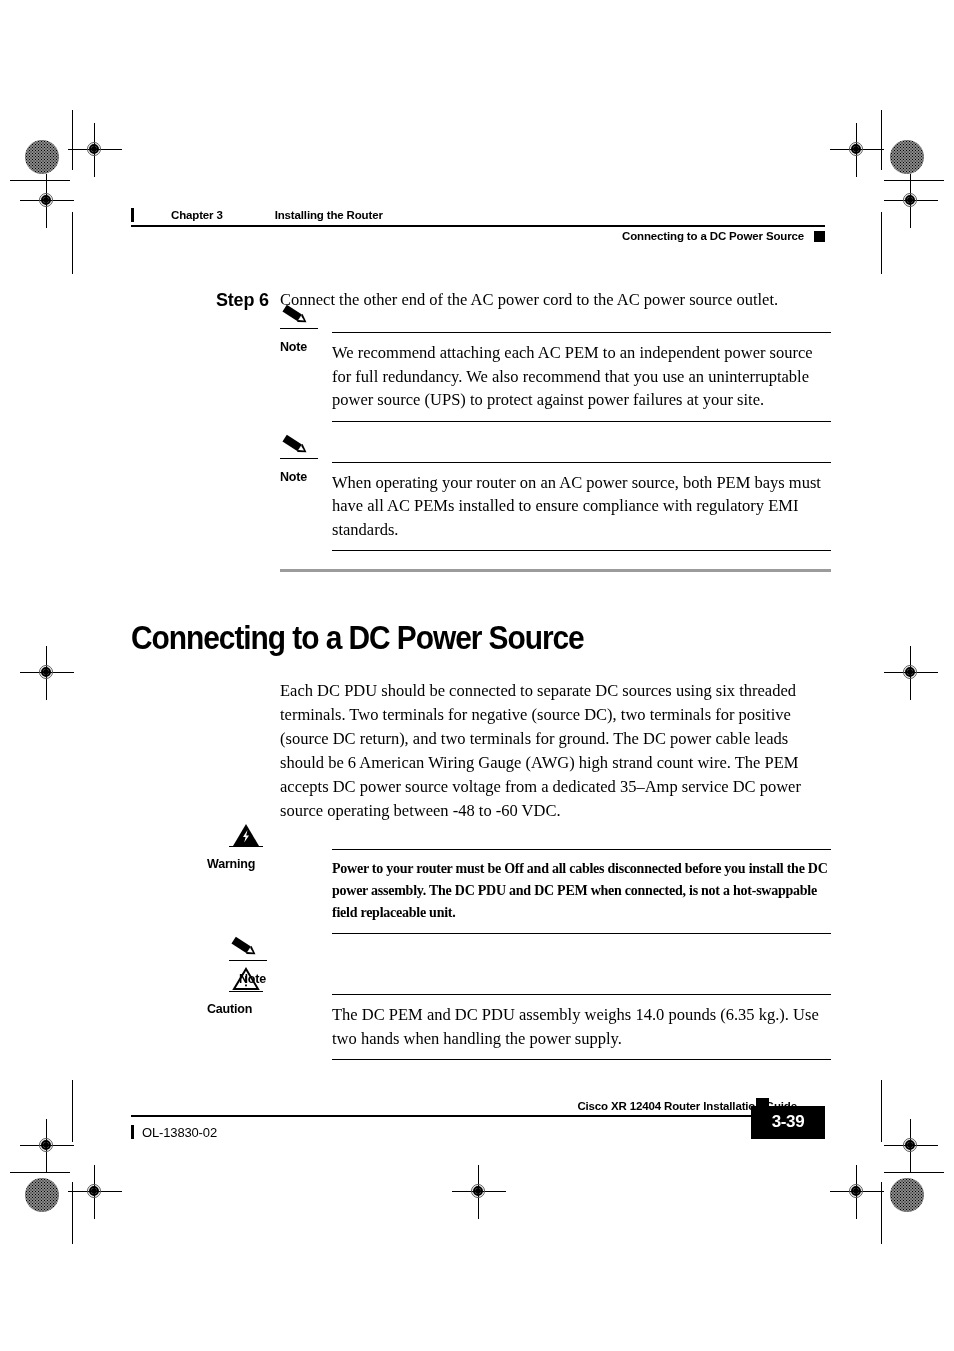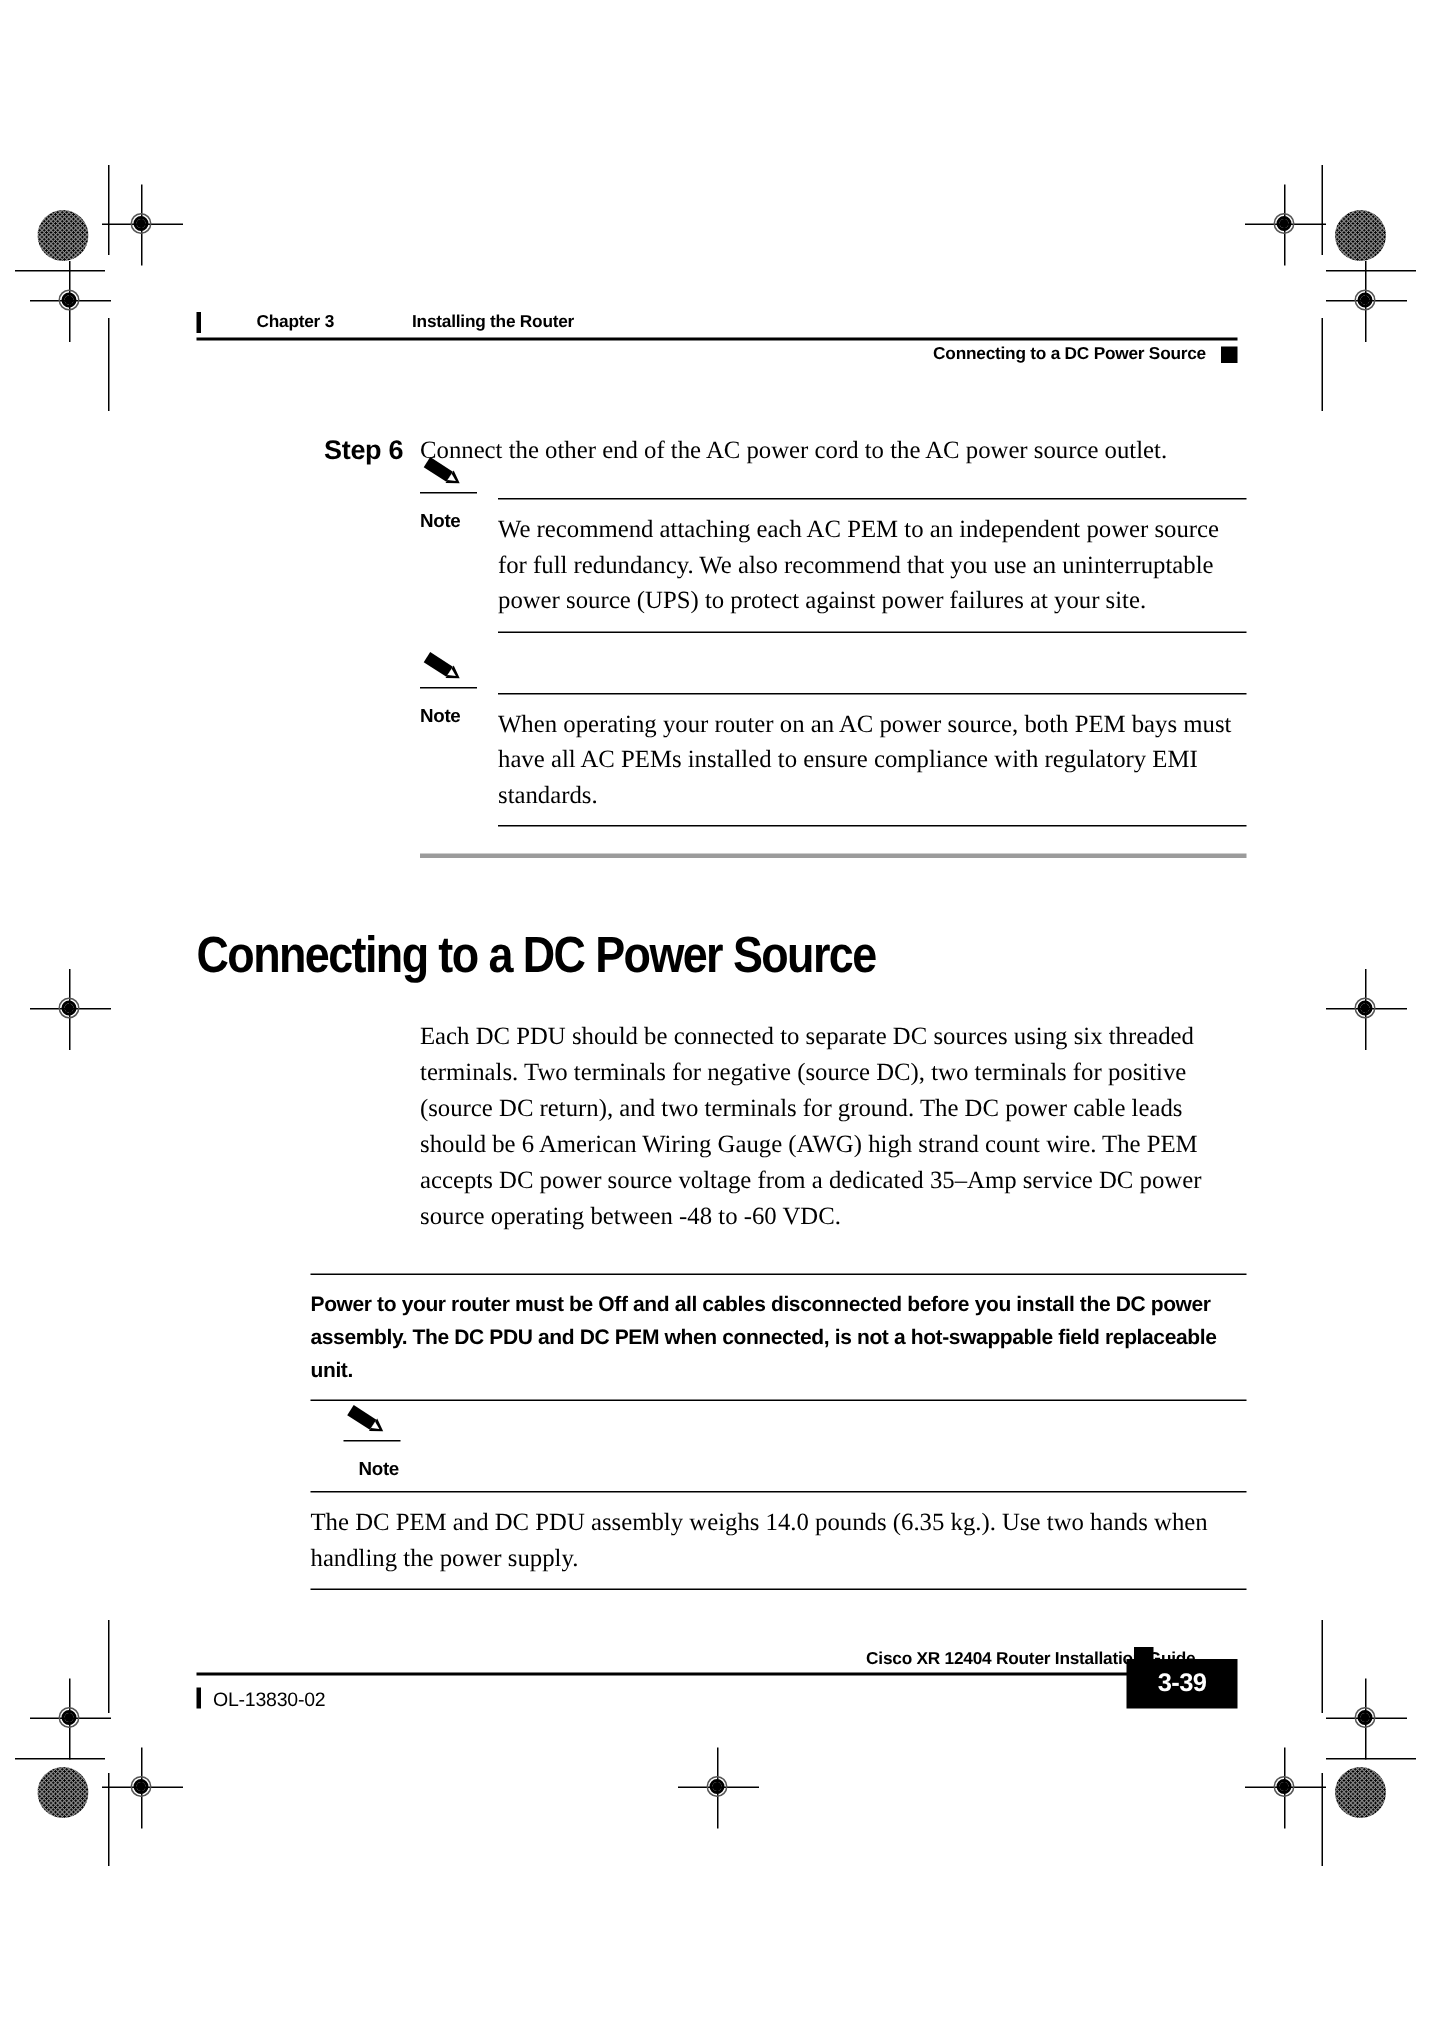--- a/index.html
+++ b/index.html
@@ -175,21 +175,21 @@
   }
   .admon-body {
     flex: 1;
     border-top: 1.4px solid #000;
     border-bottom: 1.4px solid #000;
     padding: 8px 0 9px 0;
     font-size: 16.5px;
     line-height: 23.5px;
   }
   .admon-body.sans {
-    font-family: Liberation Sans, sans-serif;
+    font-family: Liberation Serif, serif;
     font-weight: bold;
     font-size: 14px;
     line-height: 22px;
     letter-spacing: -0.25px;
   }
 
   .icon-underline {
     position: absolute;
     height: 1.4px;
     background: #000;
@@ -448,20 +448,30 @@
     </div>
 
     <div class="section-divider" style="margin-left:149px;"></div>
 
     <h1 class="section-title">Connecting to a DC Power Source</h1>
 
     <div class="para">Each DC PDU should be connected to separate DC sources using six threaded terminals. Two terminals for negative (source DC), two terminals for positive (source DC return), and two terminals for ground. The DC power cable leads should be 6 American Wiring Gauge (AWG) high strand count wire. The PEM accepts DC power source voltage from a dedicated 35–Amp service DC power source operating between -48 to -60 VDC.</div>
 
     <div class="admon" style="margin-left:76px; margin-top:24px;">
       <div class="admon-inner">
+        <div class="admon-label-col" style="width:125px;">
+          <span class="admon-icon" style="left:25px; top:-26px;">
+            <svg width="28" height="24" viewBox="0 0 28 24">
+              <polygon points="14,1 27,23 1,23" fill="#000"></polygon>
+              <polygon points="15.5,7 11,14 13.6,14 12.2,19.5 17,12.5 14.2,12.5" fill="#fff"></polygon>
+            </svg>
+          </span>
+          <span class="icon-underline" style="left:22px; top:-3px; width:34px;"></span>
+          <span class="admon-label" style="left:0; top:8px;">Warning</span>
+        </div>
         <div class="admon-body sans">Power to your router must be Off and all cables disconnected before you install the DC power assembly. The DC PDU and DC PEM when connected, is not a hot-swappable field replaceable unit.</div>
       </div>
     </div>
 
     <div class="admon" style="margin-left:76px; margin-top:30px;">
       <div class="admon-inner">
         <div class="admon-label-col" style="width:125px;">
           <span class="admon-icon" style="left:22px; top:-28px;">
             <svg width="30" height="24" viewBox="0 0 30 24">
               <g transform="rotate(33 15 12)">
@@ -472,20 +482,31 @@
             </svg>
           </span>
           <span class="icon-underline" style="left:22px; top:-4px; width:38px;"></span>
           <span class="admon-label" style="left:32px; top:8px;">Note</span>
         </div>
       </div>
     </div>
 
     <div class="admon" style="margin-left:76px; margin-top:30px;">
       <div class="admon-inner">
+        <div class="admon-label-col" style="width:125px;">
+          <span class="admon-icon" style="left:25px; top:-27px;">
+            <svg width="28" height="24" viewBox="0 0 28 24">
+              <polygon points="14,2 26,22 2,22" fill="none" stroke="#000" stroke-width="2"></polygon>
+              <rect x="13.1" y="9" width="1.8" height="7" fill="#000"></rect>
+              <rect x="13.1" y="17.5" width="1.8" height="1.8" fill="#000"></rect>
+            </svg>
+          </span>
+          <span class="icon-underline" style="left:22px; top:-3px; width:34px;"></span>
+          <span class="admon-label" style="left:0; top:8px;">Caution</span>
+        </div>
         <div class="admon-body">The DC PEM and DC PDU assembly weighs 14.0 pounds (6.35 kg.). Use two hands when handling the power supply.</div>
       </div>
     </div>
 
   </div>
 
   <div class="footer">
     <div class="footer-guide">Cisco XR 12404 Router Installation Guide</div>
     <div style="position:relative;">
       <div class="footer-rule"></div>

